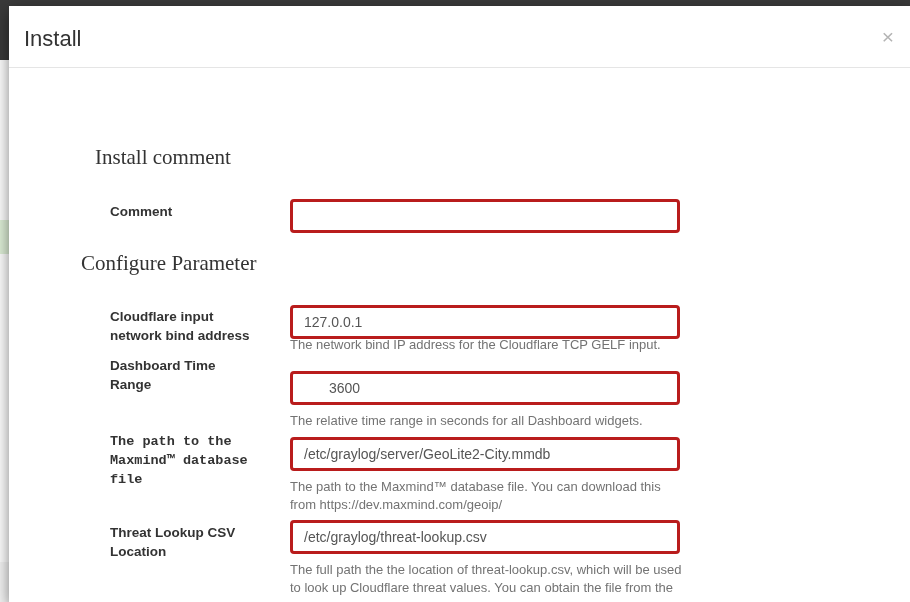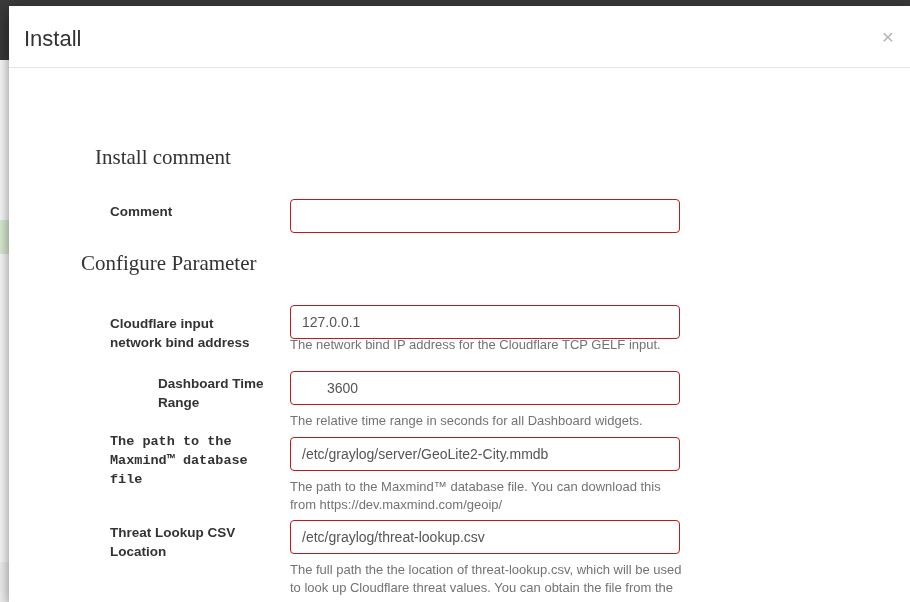--- a/index.html
+++ b/index.html
@@ -104,21 +104,21 @@
     font-weight: bold;
     color: #333333;
     line-height: 19px;
   }
   .form-control {
     position: absolute;
     left: 281px;
     width: 390px;
     height: 34px;
     box-sizing: border-box;
-    border: 1px solid #b91c1c;
+    border: 3px solid #b91c1c;
     border-radius: 4px;
     padding: 6px 11px;
     font-size: 14px;
     color: #555555;
     font-family: "Liberation Sans", sans-serif;
     background: #ffffff;
     outline: none;
   }
   .help-block {
     position: absolute;
@@ -126,25 +126,25 @@
     width: 400px;
     font-size: 13px;
     color: #737373;
     line-height: 18px;
   }
 
   
   #row-comment .form-label { top: 134px; }
   #row-comment .form-control { top: 131px; }
 
-  #row-bind .form-label { top: 246px; width: 150px; }
+  #row-bind .form-label { top: 239px; width: 150px; }
   #row-bind .form-control { top: 237px; }
   #row-bind .help-block { top: 268px; }
 
-  #row-timerange .form-label { top: 306px; width: 150px; margin-left: 48px; }
+  #row-timerange .form-label { top: 288px; width: 150px; }
   #row-timerange .form-control { top: 303px; padding-left: 36px; }
   #row-timerange .help-block { top: 344px; }
 
   #row-maxmind .form-label { top: 364px; width: 160px; font-family: Liberation Mono, monospace; }
   #row-maxmind .form-control { top: 369px; }
   #row-maxmind .help-block { top: 410px; }
 
   #row-threat .form-label { top: 455px; width: 160px; }
   #row-threat .form-control { top: 452px; }
   #row-threat .help-block { top: 493px; }

